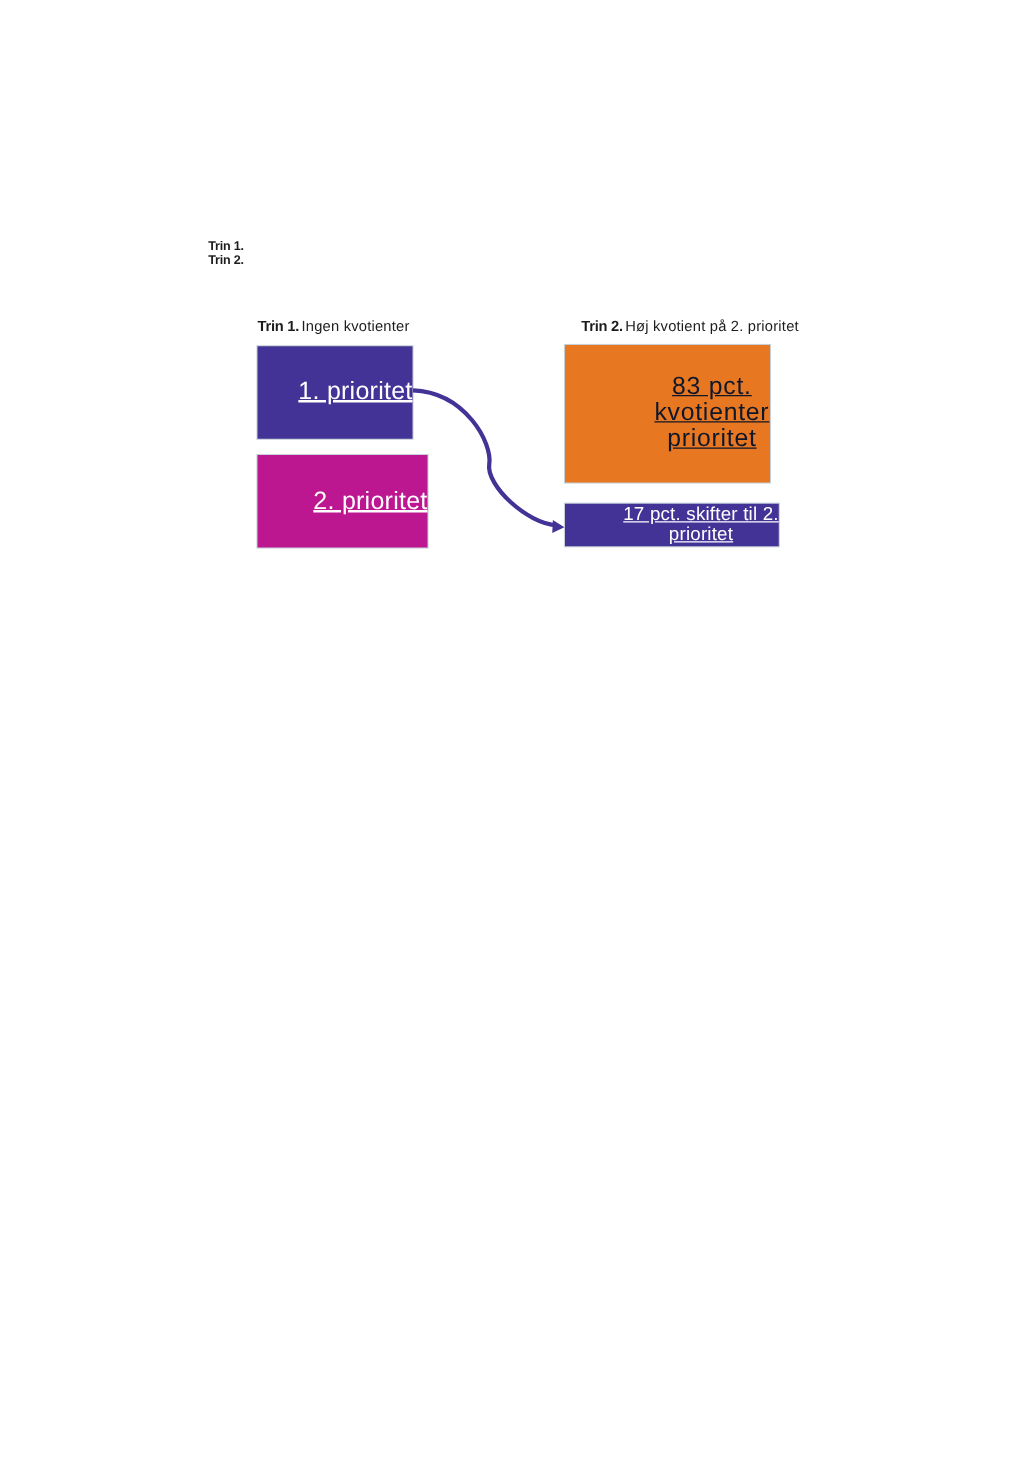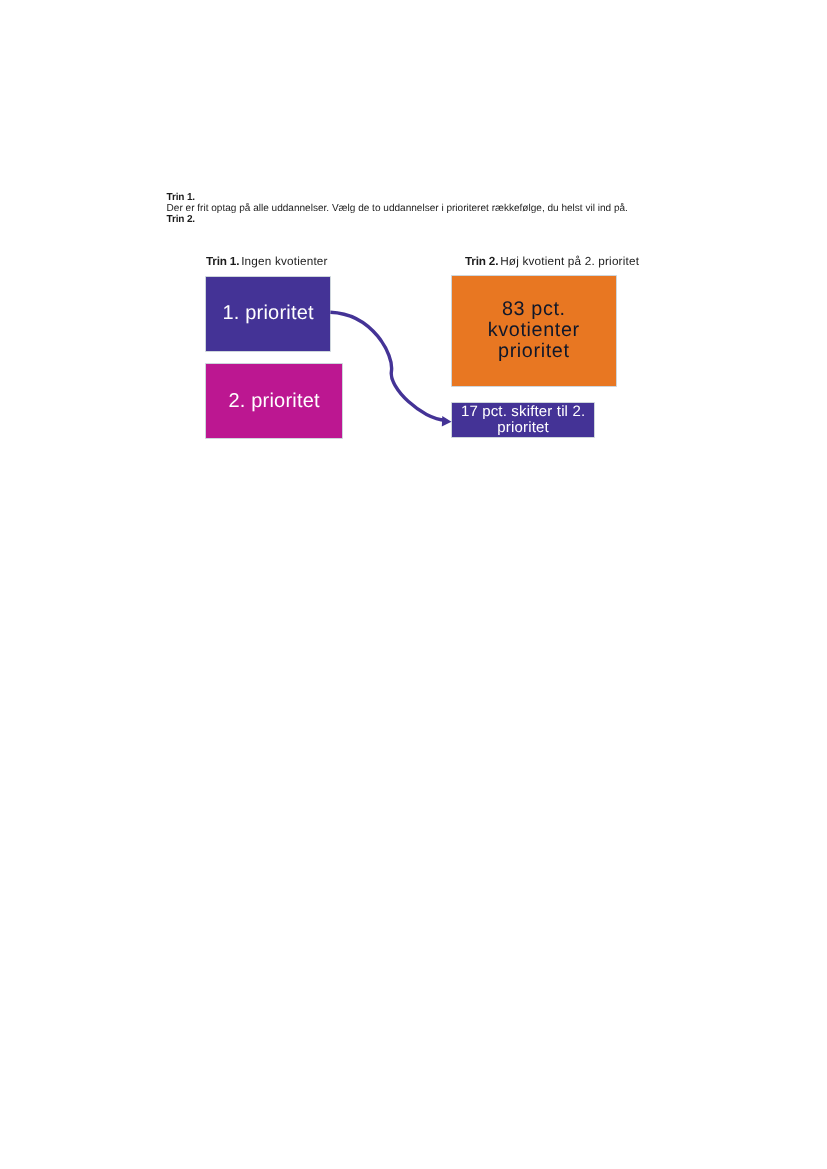--- a/index.html
+++ b/index.html
@@ -51,47 +51,47 @@
   }
   .col-label b { font-weight: 700; letter-spacing: -0.2px; margin-right: -1.5px; }
   .col-label .rest { letter-spacing: 0.18px; }
   #label-left  { left: 179px;   top: 255.8px; }
   #label-right { left: 438px; top: 255.8px; }
 
   .node {
     position: absolute;
     display: flex;
     align-items: center;
-    justify-content: center;
+    justify-content: flex-end;
     text-align: center;
     color: #ffffff;
     box-sizing: border-box;
+    text-decoration: underline;
   }
   .node > span { display: block; }
   .node i.l { display: block; font-style: normal; white-space: nowrap; }
   
   #node-keep i.l { padding-left: 0.62px; }
   #node-switch i.l { padding-left: 0.16px; }
   #node-p1 > span, #node-p2 > span { padding-left: 0.2px; }
 
   #node-p1 { left: 179px;   top: 277px;   width: 124px;   height: 73.7px; background: #443396; font-size: 20px; line-height: 22px; letter-spacing: 0.2px; padding-bottom: 2.6px; box-shadow: 0 0 0 0.85px #c6d0d6; }
   #node-p2 { left: 179px;   top: 363.5px; width: 136px;   height: 74.5px; background: #bc1791; font-size: 20px; line-height: 22px; letter-spacing: 0.2px; padding-bottom: 0.3px; box-shadow: 0 0 0 0.85px #c6d0d6; }
   #node-keep { left: 424.5px; top: 276px; width: 164px;  height: 109.6px; background: #e87722; font-size: 19.8px; line-height: 21.4px; letter-spacing: 0.62px; padding-bottom: 0.1px; box-shadow: 0 0 0 0.85px #c6d0d6; }
-  #node-switch { left: 425px; top: 402.8px; width: 142px; height: 34.6px; background: #443396; font-size: 15px; line-height: 15.9px; letter-spacing: 0.16px; padding-bottom: 0px; box-shadow: 0 0 0 0.85px #c6d0d6; }
+  #node-switch { left: 425px; top: 402.8px; width: 171px; height: 34.6px; background: #443396; font-size: 15px; line-height: 15.9px; letter-spacing: 0.16px; padding-bottom: 0px; box-shadow: 0 0 0 0.85px #c6d0d6; }
 
   svg.arrow { position: absolute; left: 0; top: 0; width: 827px; height: 1169px; overflow: visible; pointer-events: none; }
 </style>
 </head>
 <body style="background-color: rgb(255, 255, 255);">
 
 <div class="page">
 
   <div class="intro">
     <span class="ln"><b>Trin 1.</b></span>
-    <span class="ln">Der er frit optag på alle uddannelser. Vælg de to uddannelser i prioriteret rækkefølge, du helst vil ind på.</span>
     <span class="ln"><b>Trin 2.</b></span>
   </div>
 
   <div class="diagram">
 
     <div class="col-label" id="label-left"><b>Trin 1.</b><span class="rest"> Ingen kvotienter</span></div>
     <div class="col-label" id="label-right"><b>Trin 2.</b><span class="rest"> Høj kvotient på 2. prioritet</span></div>
 
     <div class="node" id="node-p1" style="background-color: rgb(68, 51, 150); color: rgb(255, 255, 255);">
         <span>1. prioritet</span>

